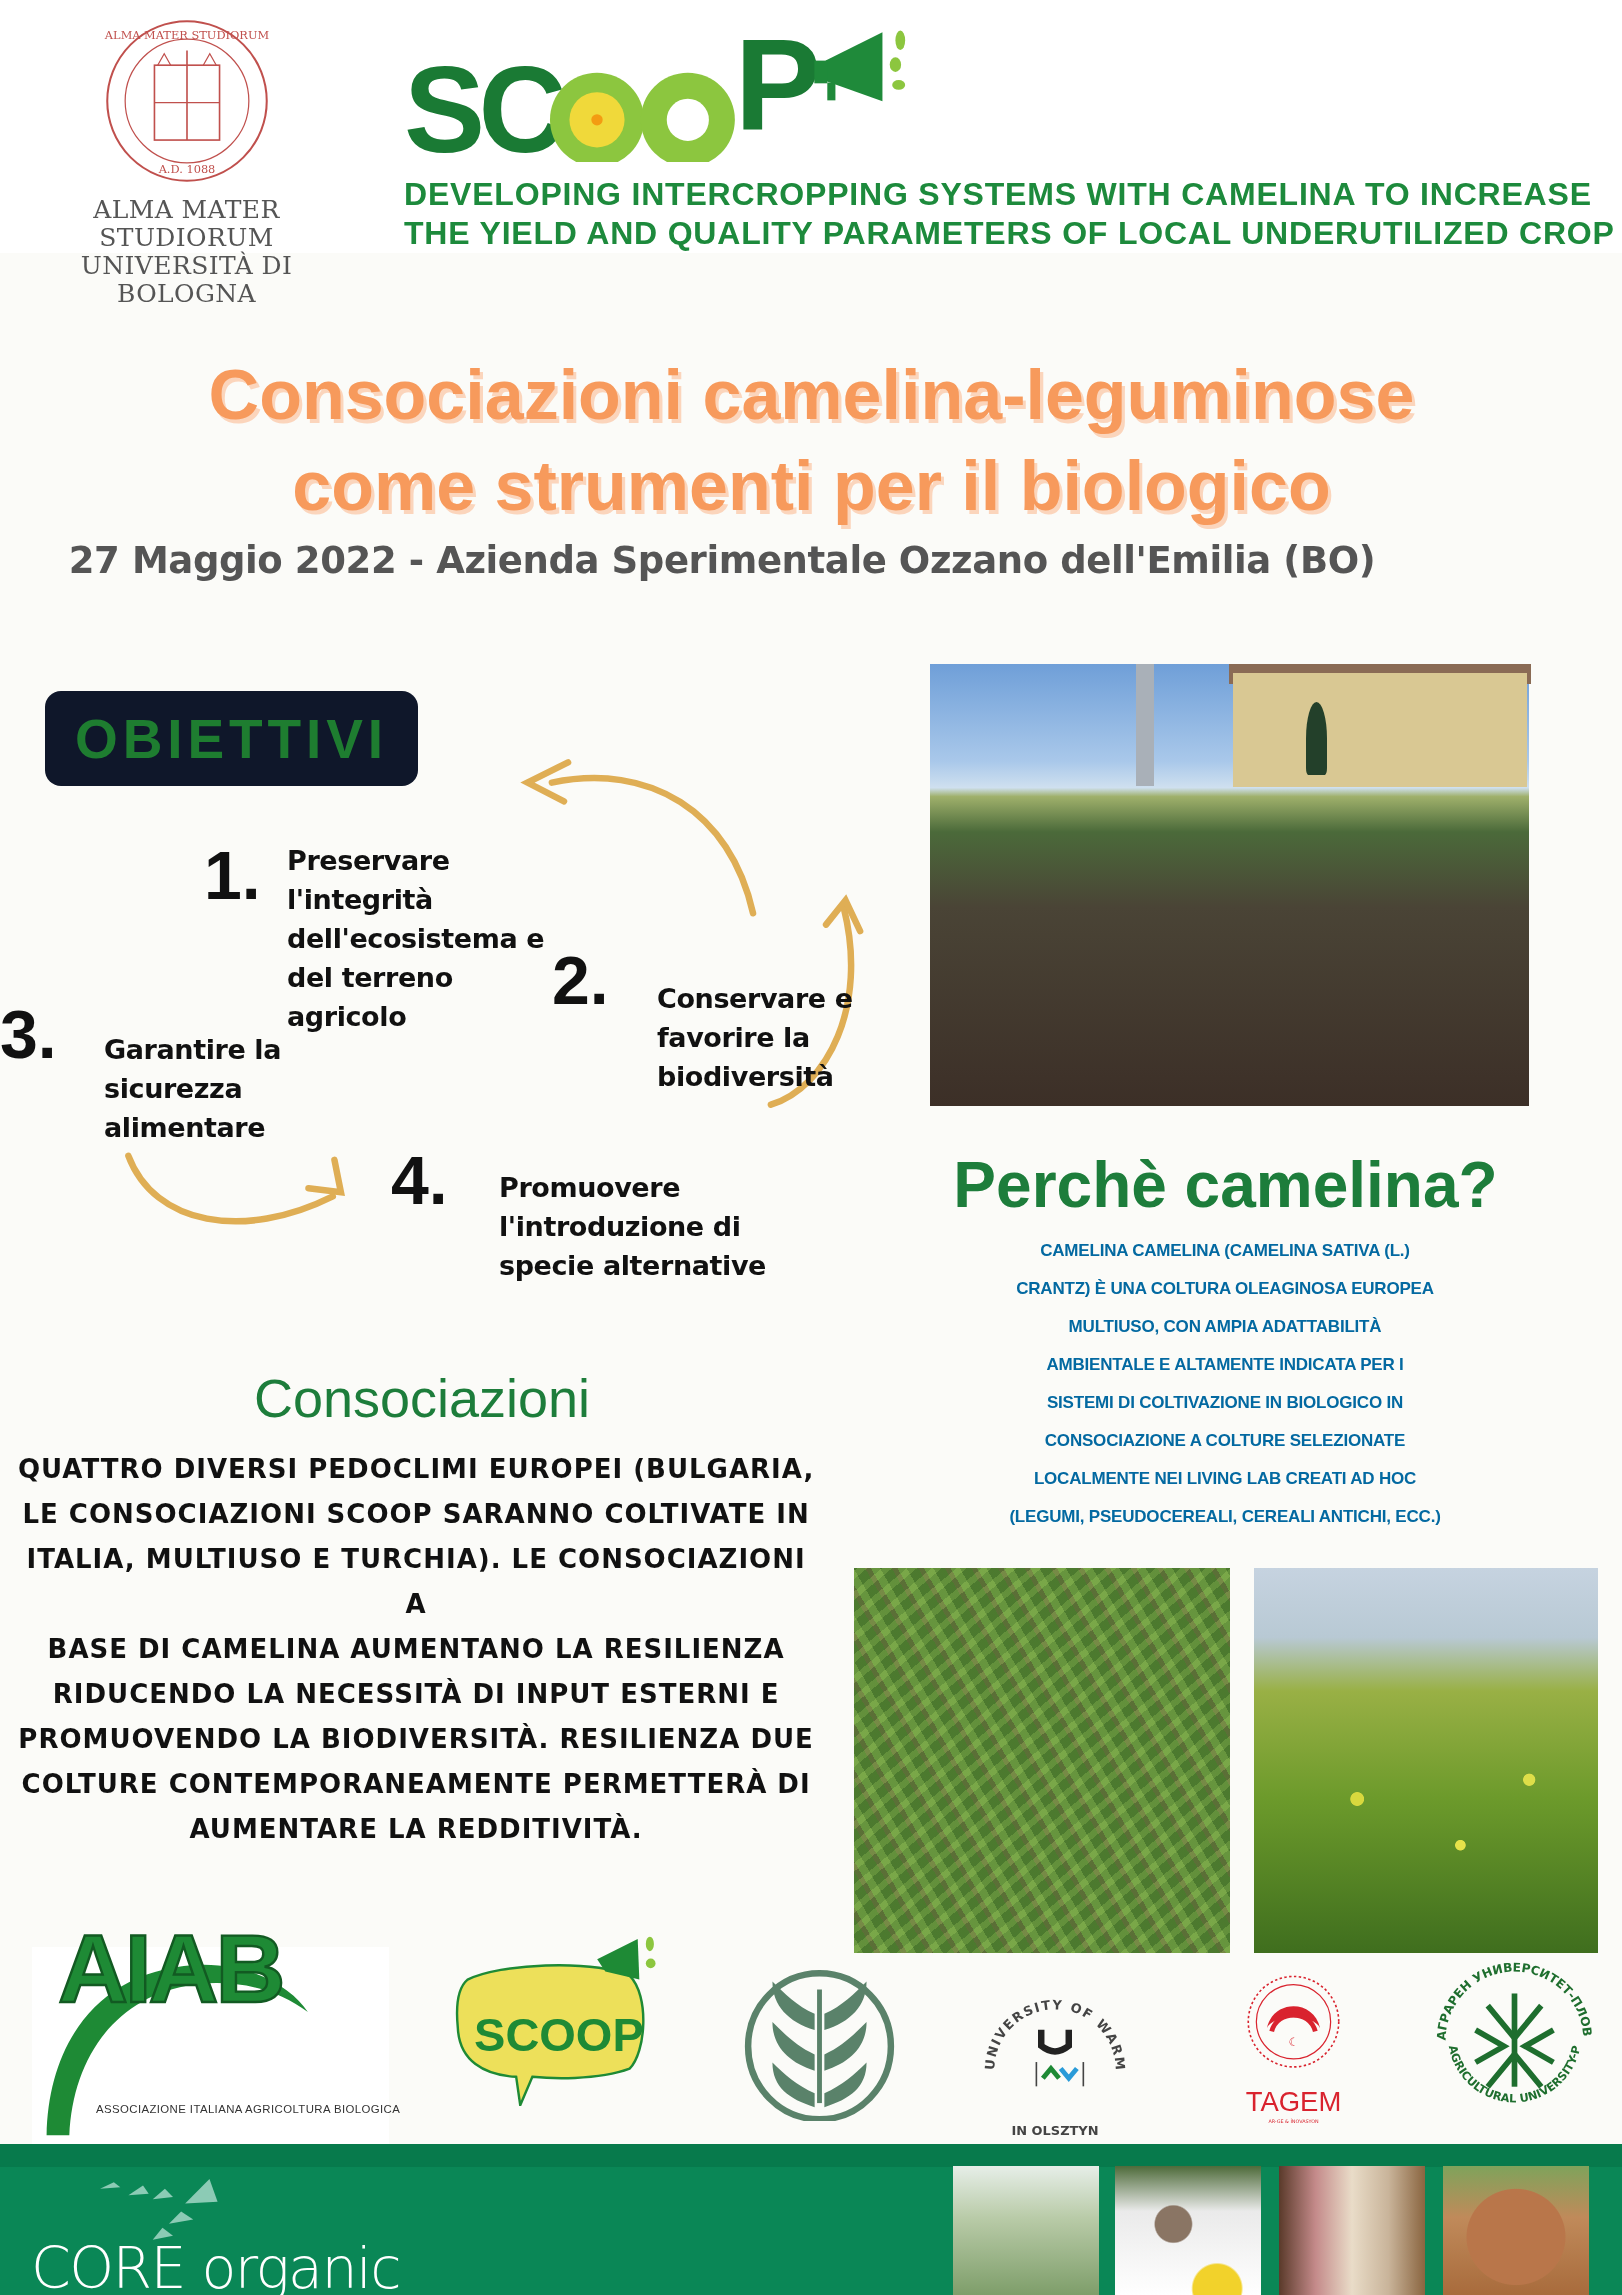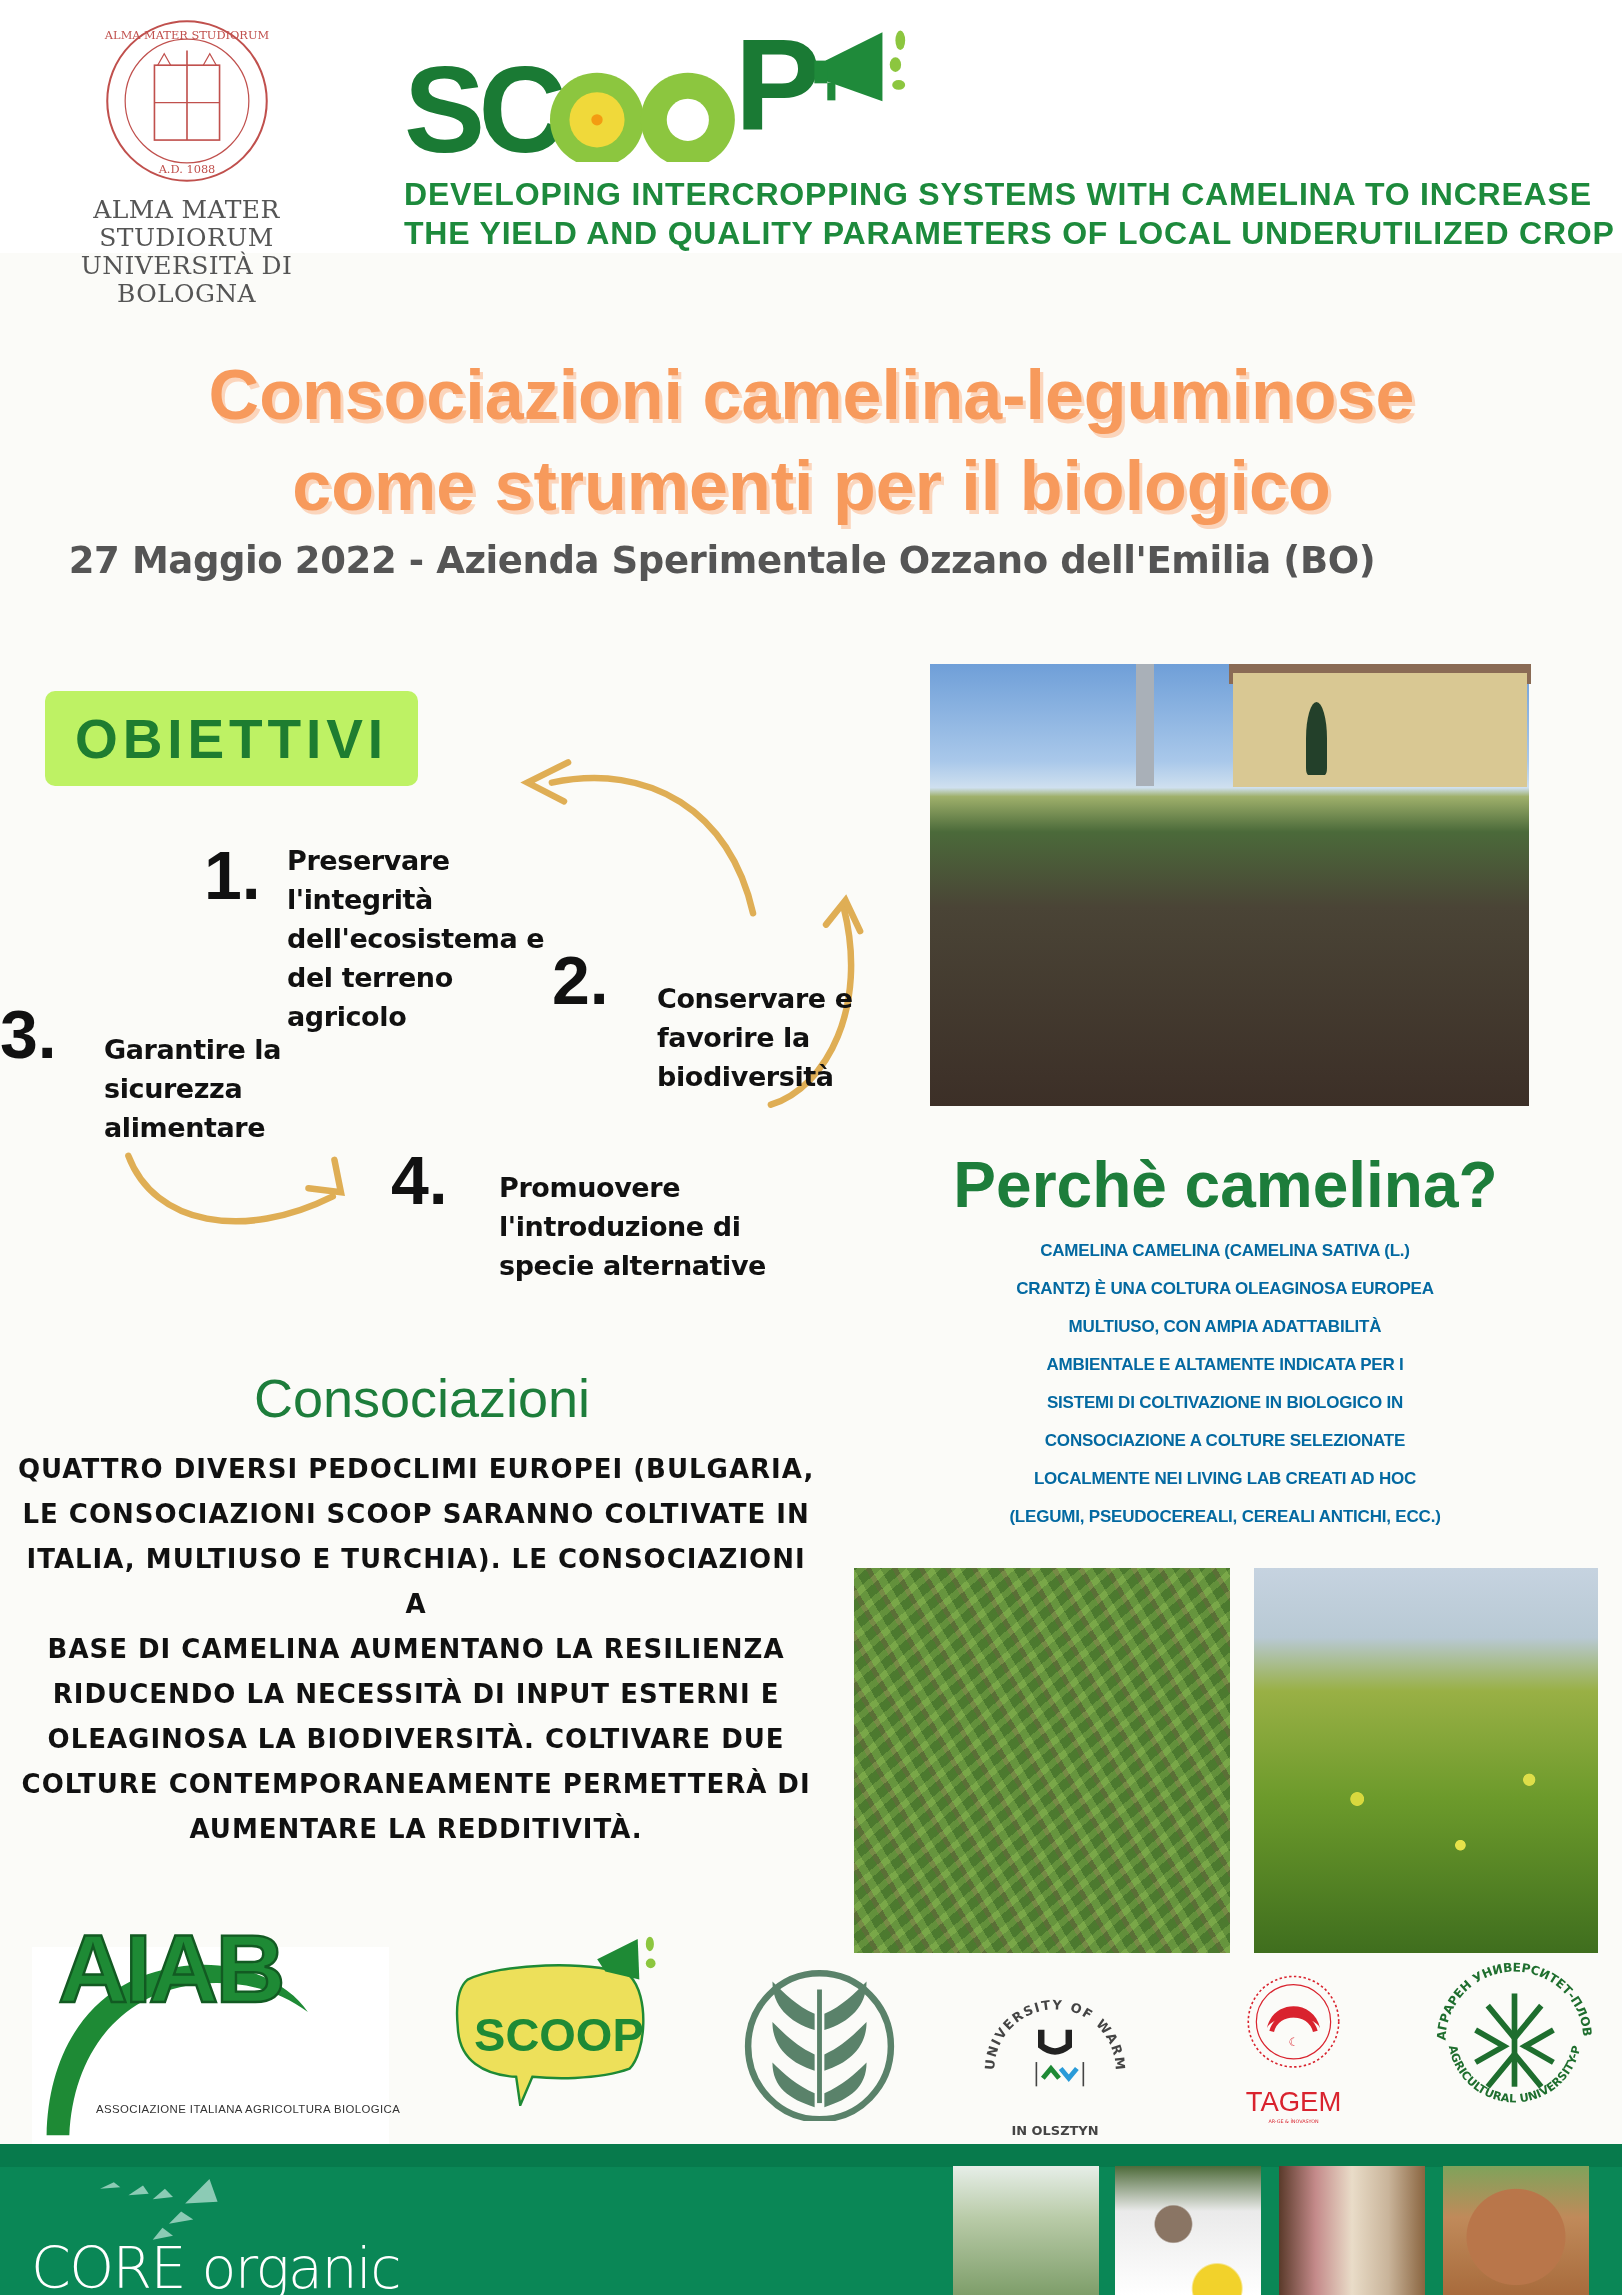--- a/index.html
+++ b/index.html
@@ -12,21 +12,21 @@
   .unibo-seal { left:104px; top:18px; width:166px; height:166px; }
   .unibo-name { left:16px; top:196px; width:341px; text-align:center; font-family:"DejaVu Serif", serif; color:#555; font-size:25px; line-height:28px; letter-spacing:0.4px; }
   .scoop-logo { left:404px; top:16px; width:519px; height:146px; }
   .scoop-sub { left:404px; top:175px; width:1217px; font-family:"Liberation Sans", sans-serif; font-weight:bold; color:#1d8a3c; font-size:32px; line-height:39px; letter-spacing:0.8px; white-space:nowrap; }
 
   
   .main-title { left:0; top:308px; width:1623px; text-align:center; font-family:"Liberation Sans", sans-serif; font-weight:bold; color:#f79a5c; font-size:70px; line-height:91px; text-shadow: 3.2px 4px 0 #fbd5bc; margin-top: 42px; }
   .event-line { left:0; top:539px; width:1444px; text-align:center; font-family:"DejaVu Sans", sans-serif; font-weight:bold; color:#555; font-size:37px; letter-spacing:-0.4px; }
 
   
-  .obiettivi-badge { left:45px; top:691px; width:373px; height:95px; background:#bef264; border-radius:10px; display:flex; align-items:center; justify-content:center; color:#1e7d30; font-family:"Liberation Sans", sans-serif; font-weight:bold; font-size:55px; letter-spacing:4.9px; }
+  .obiettivi-badge { left:45px; top:691px; width:373px; height:95px; background:#0f172a; border-radius:16px; display:flex; align-items:center; justify-content:center; color:#1e7d30; font-family:"Liberation Sans", sans-serif; font-weight:bold; font-size:55px; letter-spacing:4.9px; }
   .num { font-family:"Liberation Sans", sans-serif; font-weight:bold; font-size:68px; color:#111; line-height:1; }
   .obj-text { font-family:"DejaVu Sans", sans-serif; font-weight:bold; font-size:27px; line-height:39px; color:#111; letter-spacing:-0.4px; }
   .arrows { left:0; top:665px; width:909px; height:649px; }
 
   
   .photo { overflow:hidden; }
   .photo-field { left:930px; top:664px; width:599px; height:442px;
     background:
       radial-gradient(ellipse at 50% 75%, rgba(60,40,30,0.0) 0%, rgba(40,30,25,0.0) 60%),
       linear-gradient(to bottom, #6f9fd8 0%, #a9c8ea 22%, #cfe0ef 28%, #9fb06b 30%, #4b6a3a 38%, #4a4436 55%, #3c2f27 100%); }
@@ -173,21 +173,21 @@
   <div>(LEGUMI, PSEUDOCEREALI, CEREALI ANTICHI, ECC.)</div>
 </div>
 
 <div class="abs cons-title">Consociazioni</div>
 <div class="abs cons-body">
   <div>QUATTRO DIVERSI PEDOCLIMI EUROPEI (BULGARIA,</div>
   <div>LE CONSOCIAZIONI SCOOP SARANNO COLTIVATE IN</div>
   <div>ITALIA, MULTIUSO E TURCHIA). LE CONSOCIAZIONI A</div>
   <div>BASE DI CAMELINA AUMENTANO LA RESILIENZA</div>
   <div>RIDUCENDO LA NECESSITÀ DI INPUT ESTERNI E</div>
-  <div>OLEAGINOSA LA BIODIVERSITÀ. COLTIVARE DUE</div>
+  <div>PROMUOVENDO LA BIODIVERSITÀ. RESILIENZA DUE</div>
   <div>COLTURE CONTEMPORANEAMENTE PERMETTERÀ DI</div>
   <div>AUMENTARE LA REDDITIVITÀ.</div>
 </div>
 
 <div class="abs photo photo-leaves"></div>
 <div class="abs photo photo-flowers"></div>
 
 <div class="abs logo-box aiab">
   <svg width="357" height="203" viewBox="0 0 440 250">
     <path d="M18 232 C20 120 80 30 200 22 C270 18 320 50 340 80 C300 50 250 40 200 46 C100 60 50 140 46 232 Z" fill="#1e8a35"></path>

